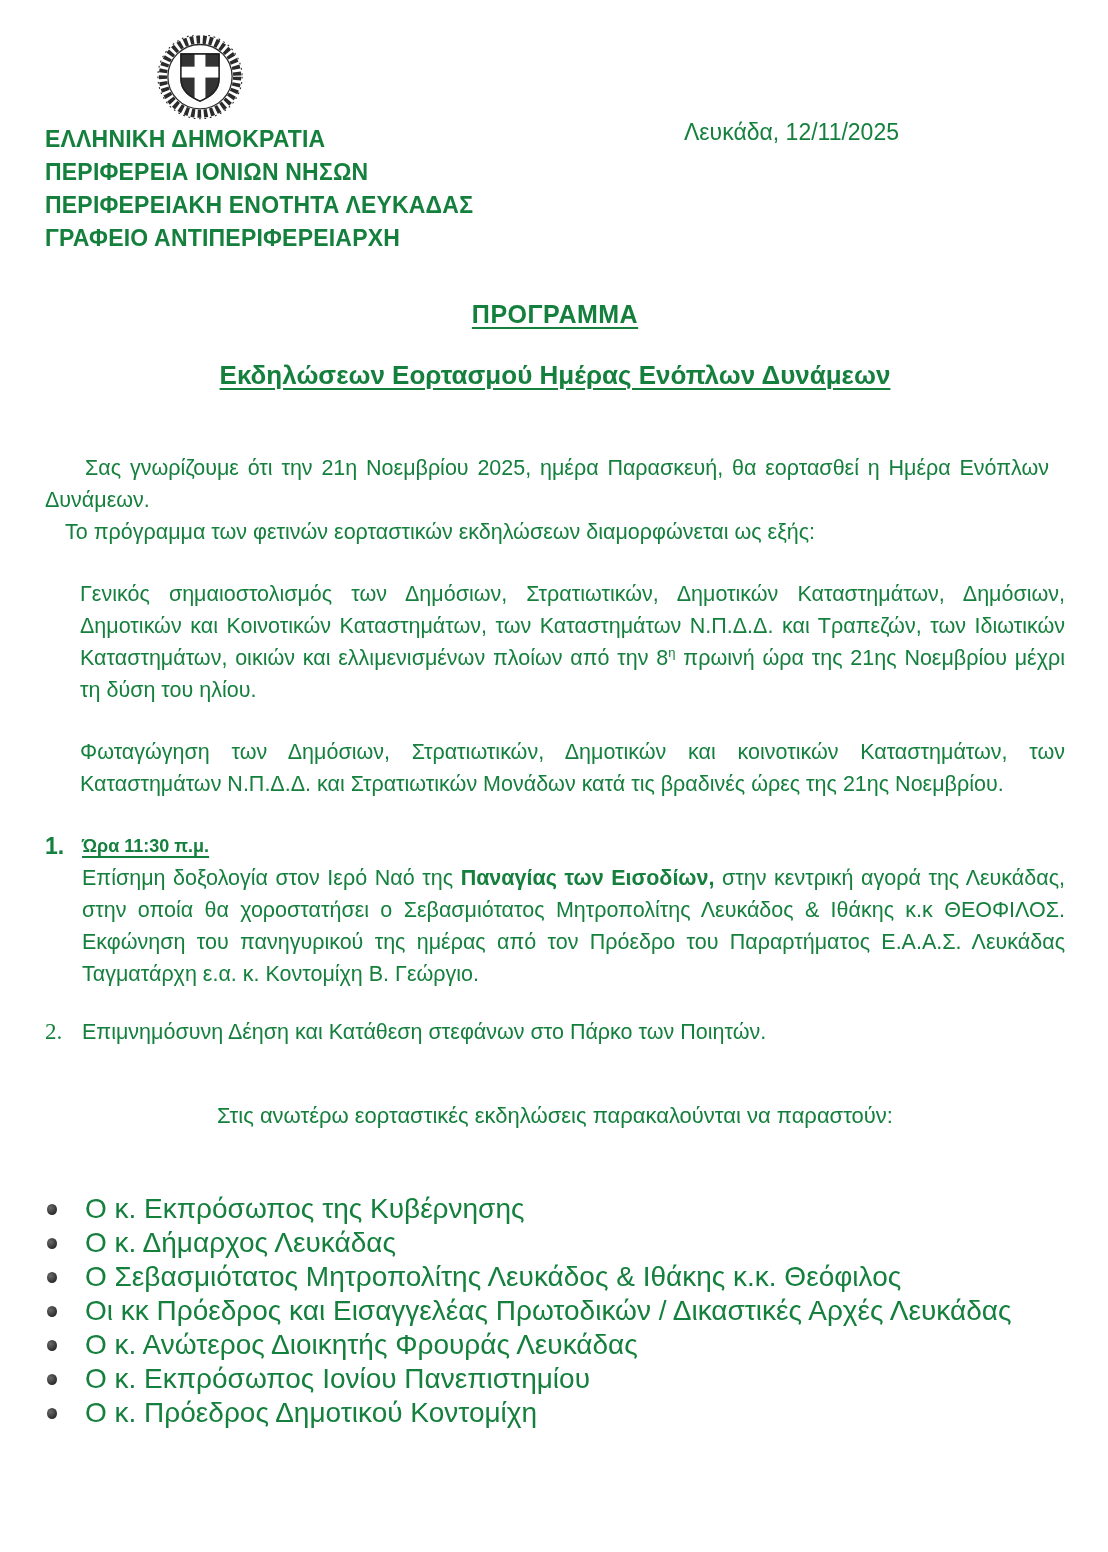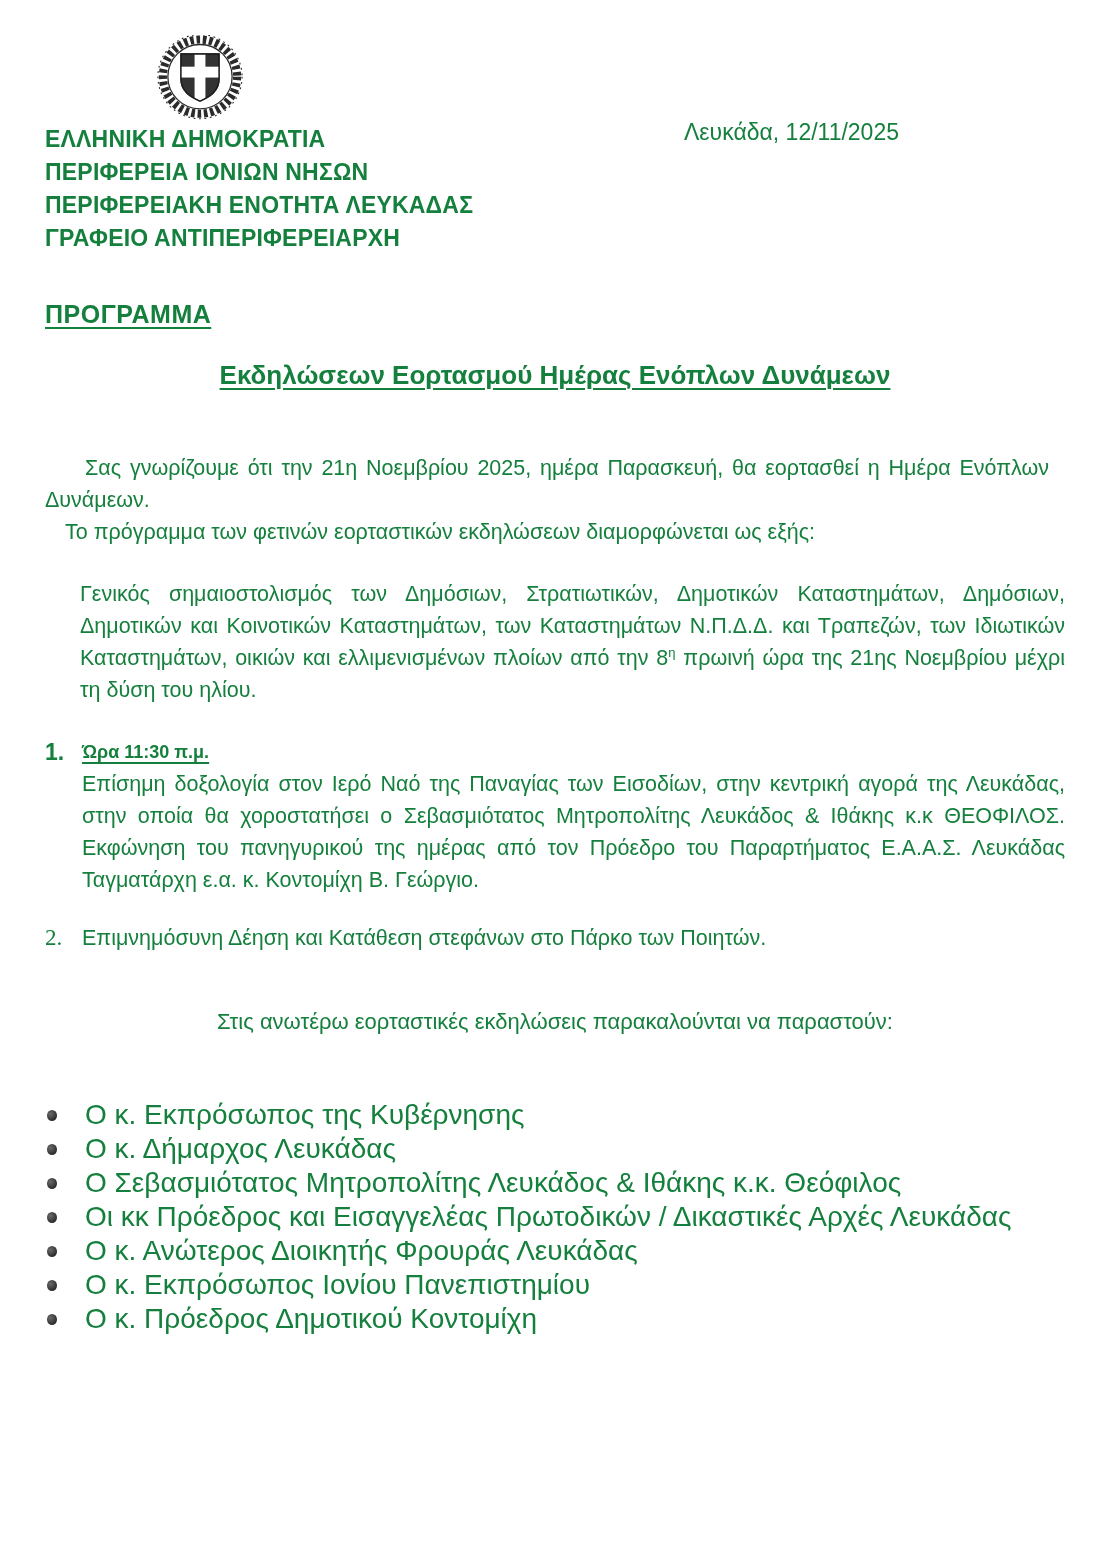--- a/index.html
+++ b/index.html
@@ -38,21 +38,21 @@
     left: 595px;
     top: 84px;
     font-size: 23px;
     font-weight: normal;
     white-space: nowrap;
     margin-left: 44px;
   }
   
   .doc-title {
     margin-top: 44px;
-    text-align: left;
+    text-align: center;
     font-size: 25px;
     font-weight: bold;
     line-height: 30px;
     letter-spacing: 0.5px;
   }
   .doc-subtitle {
     margin-top: 30px;
     text-align: center;
     font-size: 26px;
     font-weight: bold;
@@ -89,21 +89,21 @@
   .item-heading {
     font-size: 18px;
     font-weight: bold;
     line-height: 32px;
   }
   .item-body {
     text-align: justify;
     line-height: 32px;
   }
   .num-item2 { margin-top: 26px; }
-  b.inline-bold { font-weight: normal; }
+  b.inline-bold { font-weight: bold; }
   
   .p-attendees {
     margin: 52px 0 0 0;
     font-size: 22px;
     line-height: 32px;
     text-align: center;
   }
   ul.attendees {
     list-style: none;
     margin: 60px 0 0 0;
@@ -165,20 +165,21 @@
   <div class="doc-subtitle">
     <span class="u">Εκδηλώσεων Εορτασμού Ημέρας Ενόπλων Δυνάμεων</span>
   </div>
 
   <div class="body-text">
     <p class="p-intro1">Σας γνωρίζουμε ότι την 21η Νοεμβρίου 2025, ημέρα Παρασκευή, θα εορτασθεί η Ημέρα Ενόπλων Δυνάμεων.</p>
     <p class="p-intro2">Το πρόγραμμα των φετινών εορταστικών εκδηλώσεων διαμορφώνεται ως εξής:</p>
 
     <p class="p-block"><span>Γενικός σημαιοστολισμός των Δημόσιων, Στρατιωτικών, Δημοτικών Καταστημάτων, Δημόσιων, Δημοτικών και Κοινοτικών Καταστημάτων, των Καταστημάτων Ν.Π.Δ.Δ. και Τραπεζών, των Ιδιωτικών Καταστημάτων, οικιών και ελλιμενισμένων πλοίων από την 8</span><sup>η</sup><span> πρωινή ώρα της 21ης Νοεμβρίου μέχρι τη δύση του ηλίου.</span></p>
 
+    <p class="p-block">Φωταγώγηση των Δημόσιων, Στρατιωτικών, Δημοτικών και κοινοτικών Καταστημάτων, των Καταστημάτων Ν.Π.Δ.Δ. και Στρατιωτικών Μονάδων κατά τις βραδινές ώρες της 21ης Νοεμβρίου.</p>
 
     <div class="num-item">
       <span class="num bold">1.</span>
       <div class="item-content">
         <div class="item-heading">
           <span class="u">Ώρα 11:30 π.μ.</span>
         </div>
         <div class="item-body"><span>Επίσημη δοξολογία στον Ιερό Ναό της </span><b class="inline-bold"> Παναγίας των Εισοδίων,</b><span> στην κεντρική αγορά της Λευκάδας,  στην οποία θα χοροστατήσει ο Σεβασμιότατος Μητροπολίτης Λευκάδος &amp; Ιθάκης κ.κ ΘΕΟΦΙΛΟΣ. Εκφώνηση του πανηγυρικού της ημέρας από τον Πρόεδρο του Παραρτήματος Ε.Α.Α.Σ. Λευκάδας Ταγματάρχη ε.α. κ. Κοντομίχη Β. Γεώργιο.</span></div>
       </div>
     </div>

